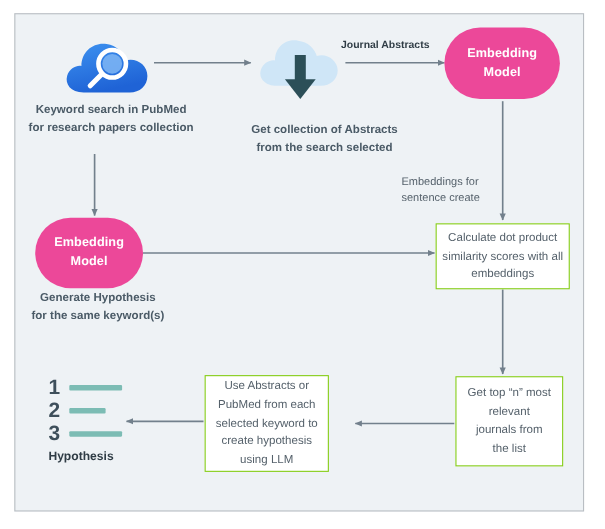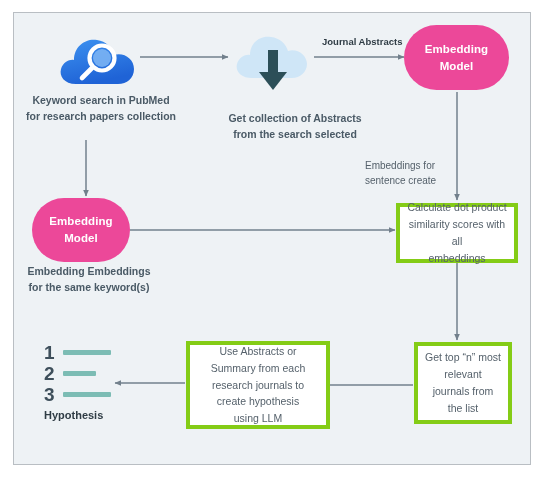--- a/index.html
+++ b/index.html
@@ -43,21 +43,21 @@
     justify-content: center;
     text-align: center;
     font-size: 11.5px;
     font-weight: 700;
     line-height: 1.45;
     letter-spacing: .1px;
   }
   
   .box {
     background: #ffffff;
-    border: 4px solid #84cc16;
+    border: 1px solid #84cc16;
     display: flex;
     align-items: center;
     justify-content: center;
     text-align: center;
     color: #55616b;
     font-size: 10.5px;
     line-height: 1.6;
     padding: 4px;
   }
   
@@ -169,67 +169,67 @@
         <rect x="36" y="24" width="10" height="28"></rect>
         <path d="M27,46 L55,46 L41,64 Z"></path>
       </g>
     </svg>
   </div>
   <div class="caption" style="left:200px; top:97px; width:190px;margin-top:14px;">
     <div>Get collection of Abstracts</div>
     <div>from the search selected</div>
   </div>
 
-  <div class="edge-label" style="left:310px; top:36px;margin-left:12px;">Journal Abstracts</div>
+  <div class="edge-label" style="left:310px; top:36px;">Journal Abstracts</div>
 
   <div class="node pill" style="left:404px; top:25px; width:105px; height:65px;">
     <div>
       <div>Embedding</div>
       <div>Model</div>
     </div>
   </div>
 
   <div class="caption small" style="left:365px; top:158px; width:110px; text-align:left;">
     <div>Embeddings for</div>
     <div>sentence create</div>
   </div>
 
   <div class="node pill" style="left:32px; top:198px; width:98px; height:64px;">
     <div>
       <div>Embedding</div>
       <div>Model</div>
     </div>
   </div>
   <div class="caption" style="left:0px; top:264px; width:178px;">
-    <div>Embedding Embeddings</div>
+    <div>Generate Hypothesis</div>
     <div>for the same keyword(s)</div>
   </div>
 
   <div class="node box" style="left:396px; top:203px; width:122px; height:60px;">
     <div>
       <div>Calculate dot product</div>
       <div>similarity scores with all</div>
       <div>embeddings</div>
     </div>
   </div>
 
   <div class="node box" style="left:414px; top:342px; width:98px; height:82px;">
     <div>
       <div>Get top “n” most</div>
       <div>relevant</div>
       <div>journals from</div>
       <div>the list</div>
     </div>
   </div>
 
-  <div class="node box" style="left:186px; top:341px; width:144px; height:88px;">
+  <div class="node box" style="left:186px; top:341px; width:113px; height:88px;">
     <div>
       <div>Use Abstracts or</div>
-      <div>Summary from each</div>
-      <div>research journals to</div>
+      <div>PubMed from each</div>
+      <div>selected keyword to</div>
       <div>create hypothesis</div>
       <div>using LLM</div>
     </div>
   </div>
 
   <div id="hypothesis-group">
     <div class="hyp-row">
       <span class="hyp-num">1</span>
       <span class="hyp-bar" style="width:48px;"></span>
     </div>

